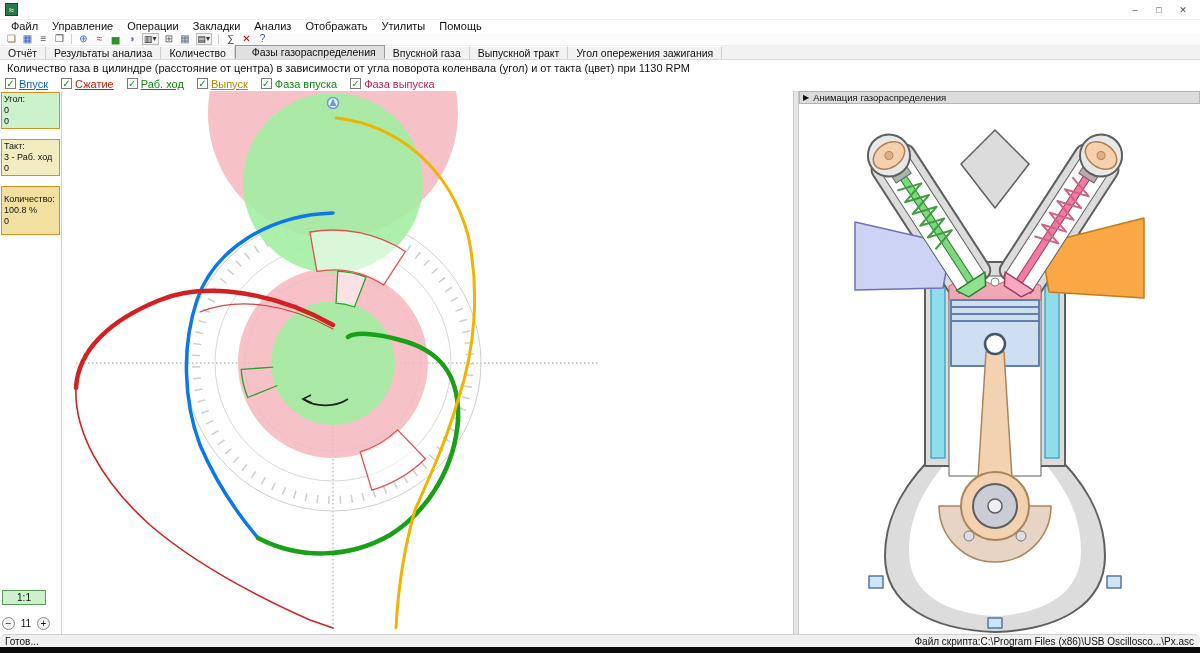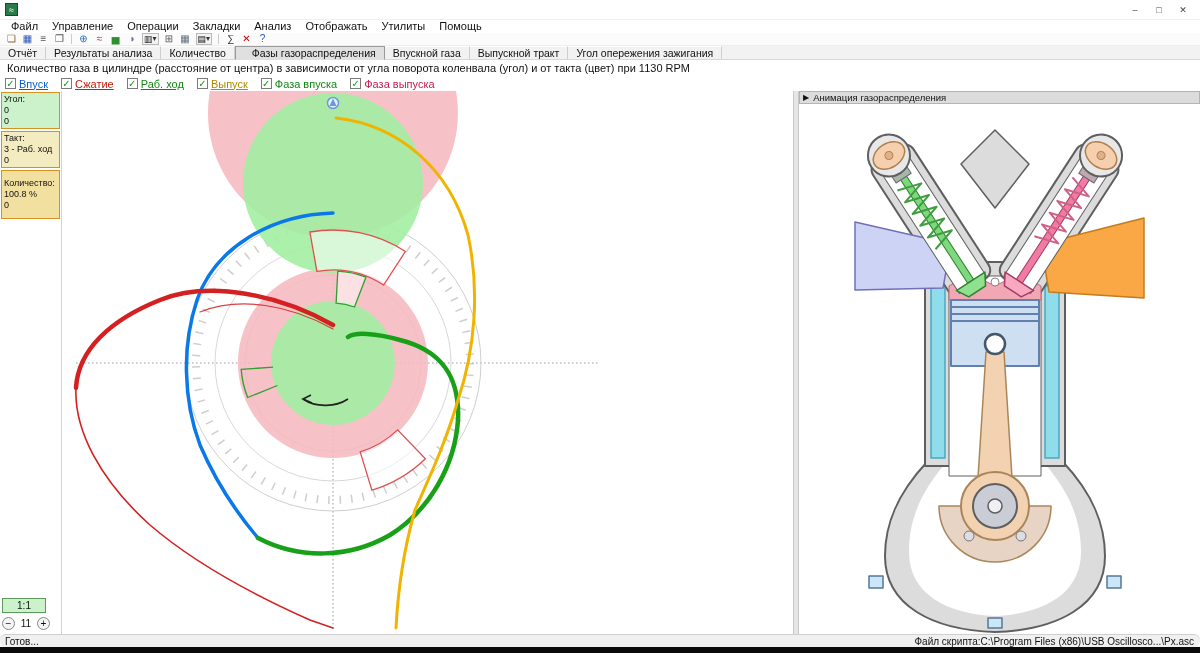--- a/index.html
+++ b/index.html
@@ -20,34 +20,34 @@
 
   
   .toolbar { height:13px; display:flex; align-items:center; gap:1px; padding-left:4px; background:#fbfbfb; border-bottom:1px solid #eee; }
   .ticon { width:15px; height:12px; font-size:10px; line-height:12px; text-align:center; }
   .tsep { width:1px; height:10px; background:#ccc; margin:0 3px; }
   .tcombo { display:flex; align-items:center; border:1px solid #bbb; background:#f2f2f2; height:12px; padding:0 1px; margin:0 2px; }
   .tcombo .cicon { font-size:9px; line-height:10px; }
   .tcombo .caret { font-size:8px; line-height:10px; color:#333; }
 
   
-  .tabsbar { height:14px; display:flex; align-items:center; background:#f2f2f2; border-bottom:1px solid #d8d8d8; }
+  .tabsbar { height:14px; display:flex; align-items:flex-end; background:#f2f2f2; border-bottom:1px solid #d8d8d8; }
   .tab { padding:0 8px; font-size:10.5px; display:flex; align-items:center; background:#f2f2f2; border-right:1px solid #cfcfcf; border-top:1px solid #fff; }
   .tab.active { background:#e0e0e0; border:1px solid #9a9a9a; border-bottom-color:#e0e0e0;padding-left:16px; }
 
   
   .descbar { height:16px; padding:2px 7px; font-size:11px; background:#fff; }
   .checkrow { height:15px; display:flex; align-items:center; gap:13px; padding-left:5px; background:#fff; }
   .cb { display:flex; align-items:center; gap:3px; }
   .cbbox { width:11px; height:11px; border:1px solid #7a7a7a; background:#fff; color:#119911; font-size:10px; line-height:9px; text-align:center; }
   .cblabel { font-size:11px; }
 
   
   .main { position:absolute; top:91px; left:0; width:1200px; height:543px; display:flex; }
-  .leftcol { width:62px; border-right:1px solid #d4d4d4; display:flex; flex-direction:column; padding:1px; background:#fff; }
+  .leftcol { width:62px; border-right:1px solid #d4d4d4; display:flex; flex-direction:column; padding:1px; background:#fff;gap:8px; }
   .infobox { border:1px solid #d89020; margin-bottom:2px; font-size:9px; line-height:11px; padding:1px 2px; }
   .spacer { flex:1; }
   .scalebox { width:44px; border:1px solid #5a9a5a; background:#ccf2cc; font-size:10px; text-align:center; padding:1px 0; margin:0 0 4px 1px; }
   .zoomrow { display:flex; align-items:center; gap:3px; padding:0 0 3px 1px; }
   .zbtn { width:13px; height:13px; border:1px solid #888; border-radius:50%; background:#f4f4f4; font-size:10px; line-height:11px; text-align:center; }
   .zlevel { font-size:10px; width:16px; text-align:center; }
 
   .chartarea { width:731px; height:543px; background:#fff; }
 
   .splitter { width:6px; background:#e6e6e6; border-left:1px solid #c8c8c8; border-right:1px solid #c8c8c8; }

